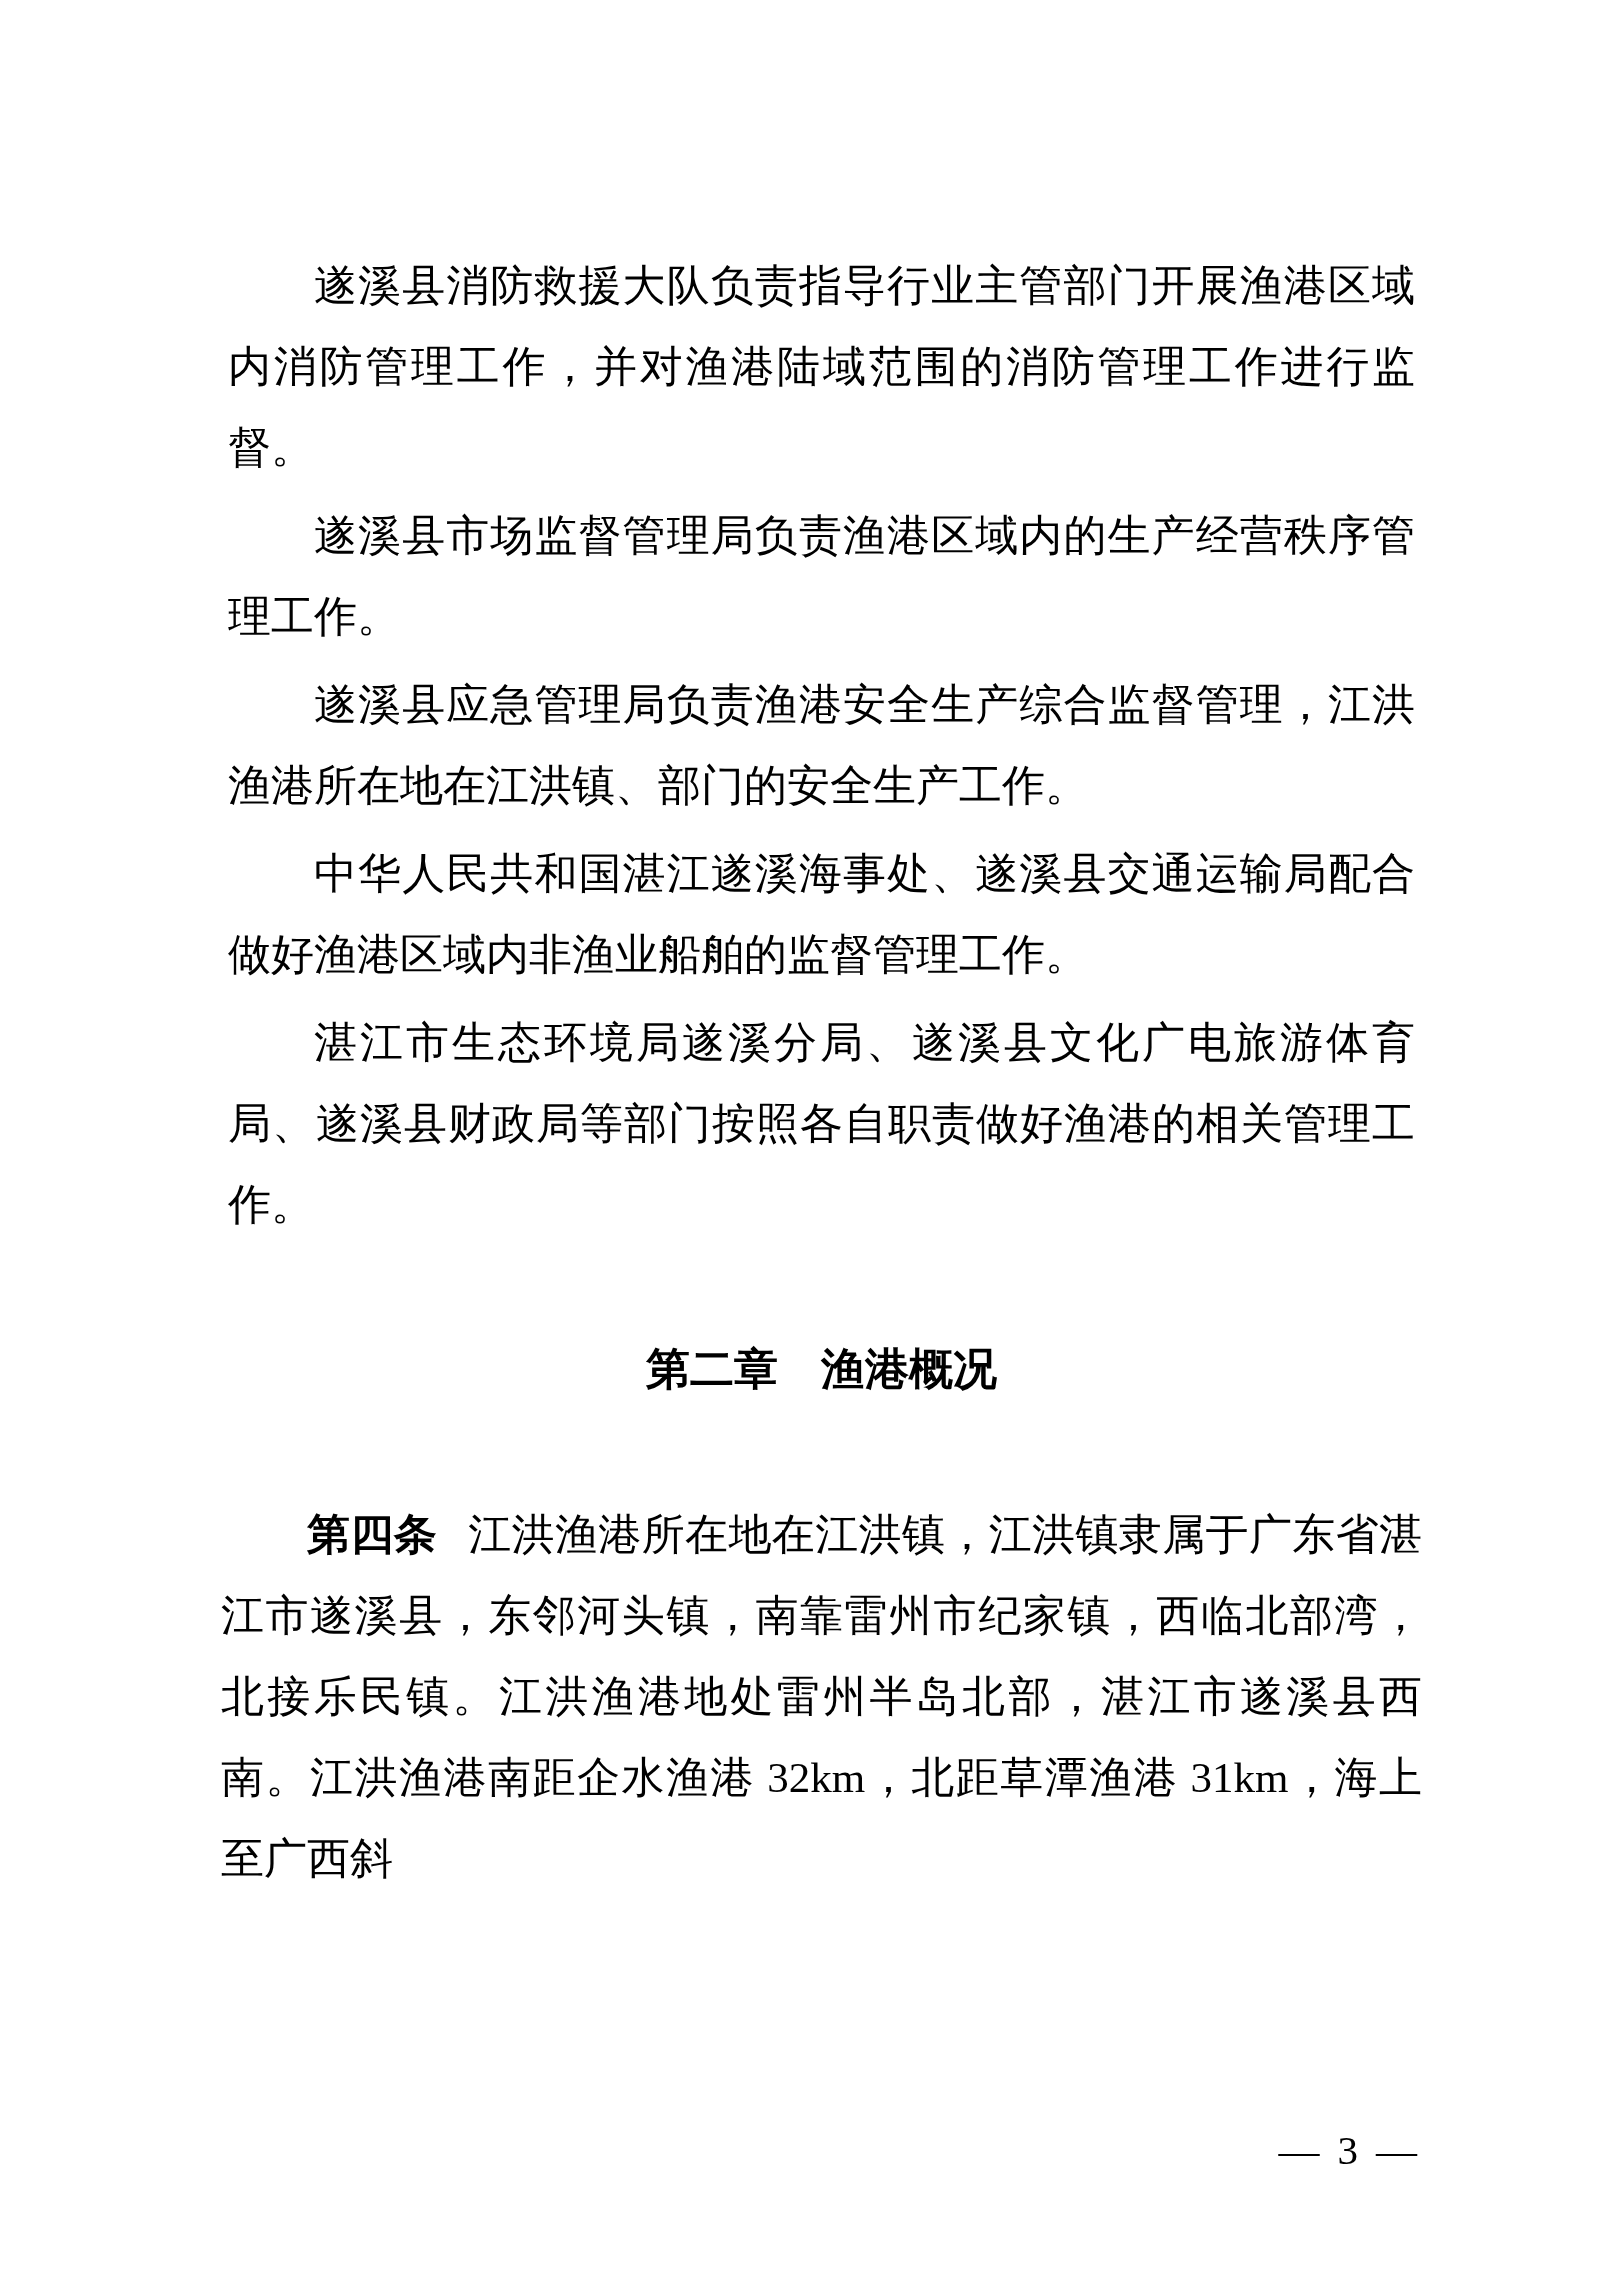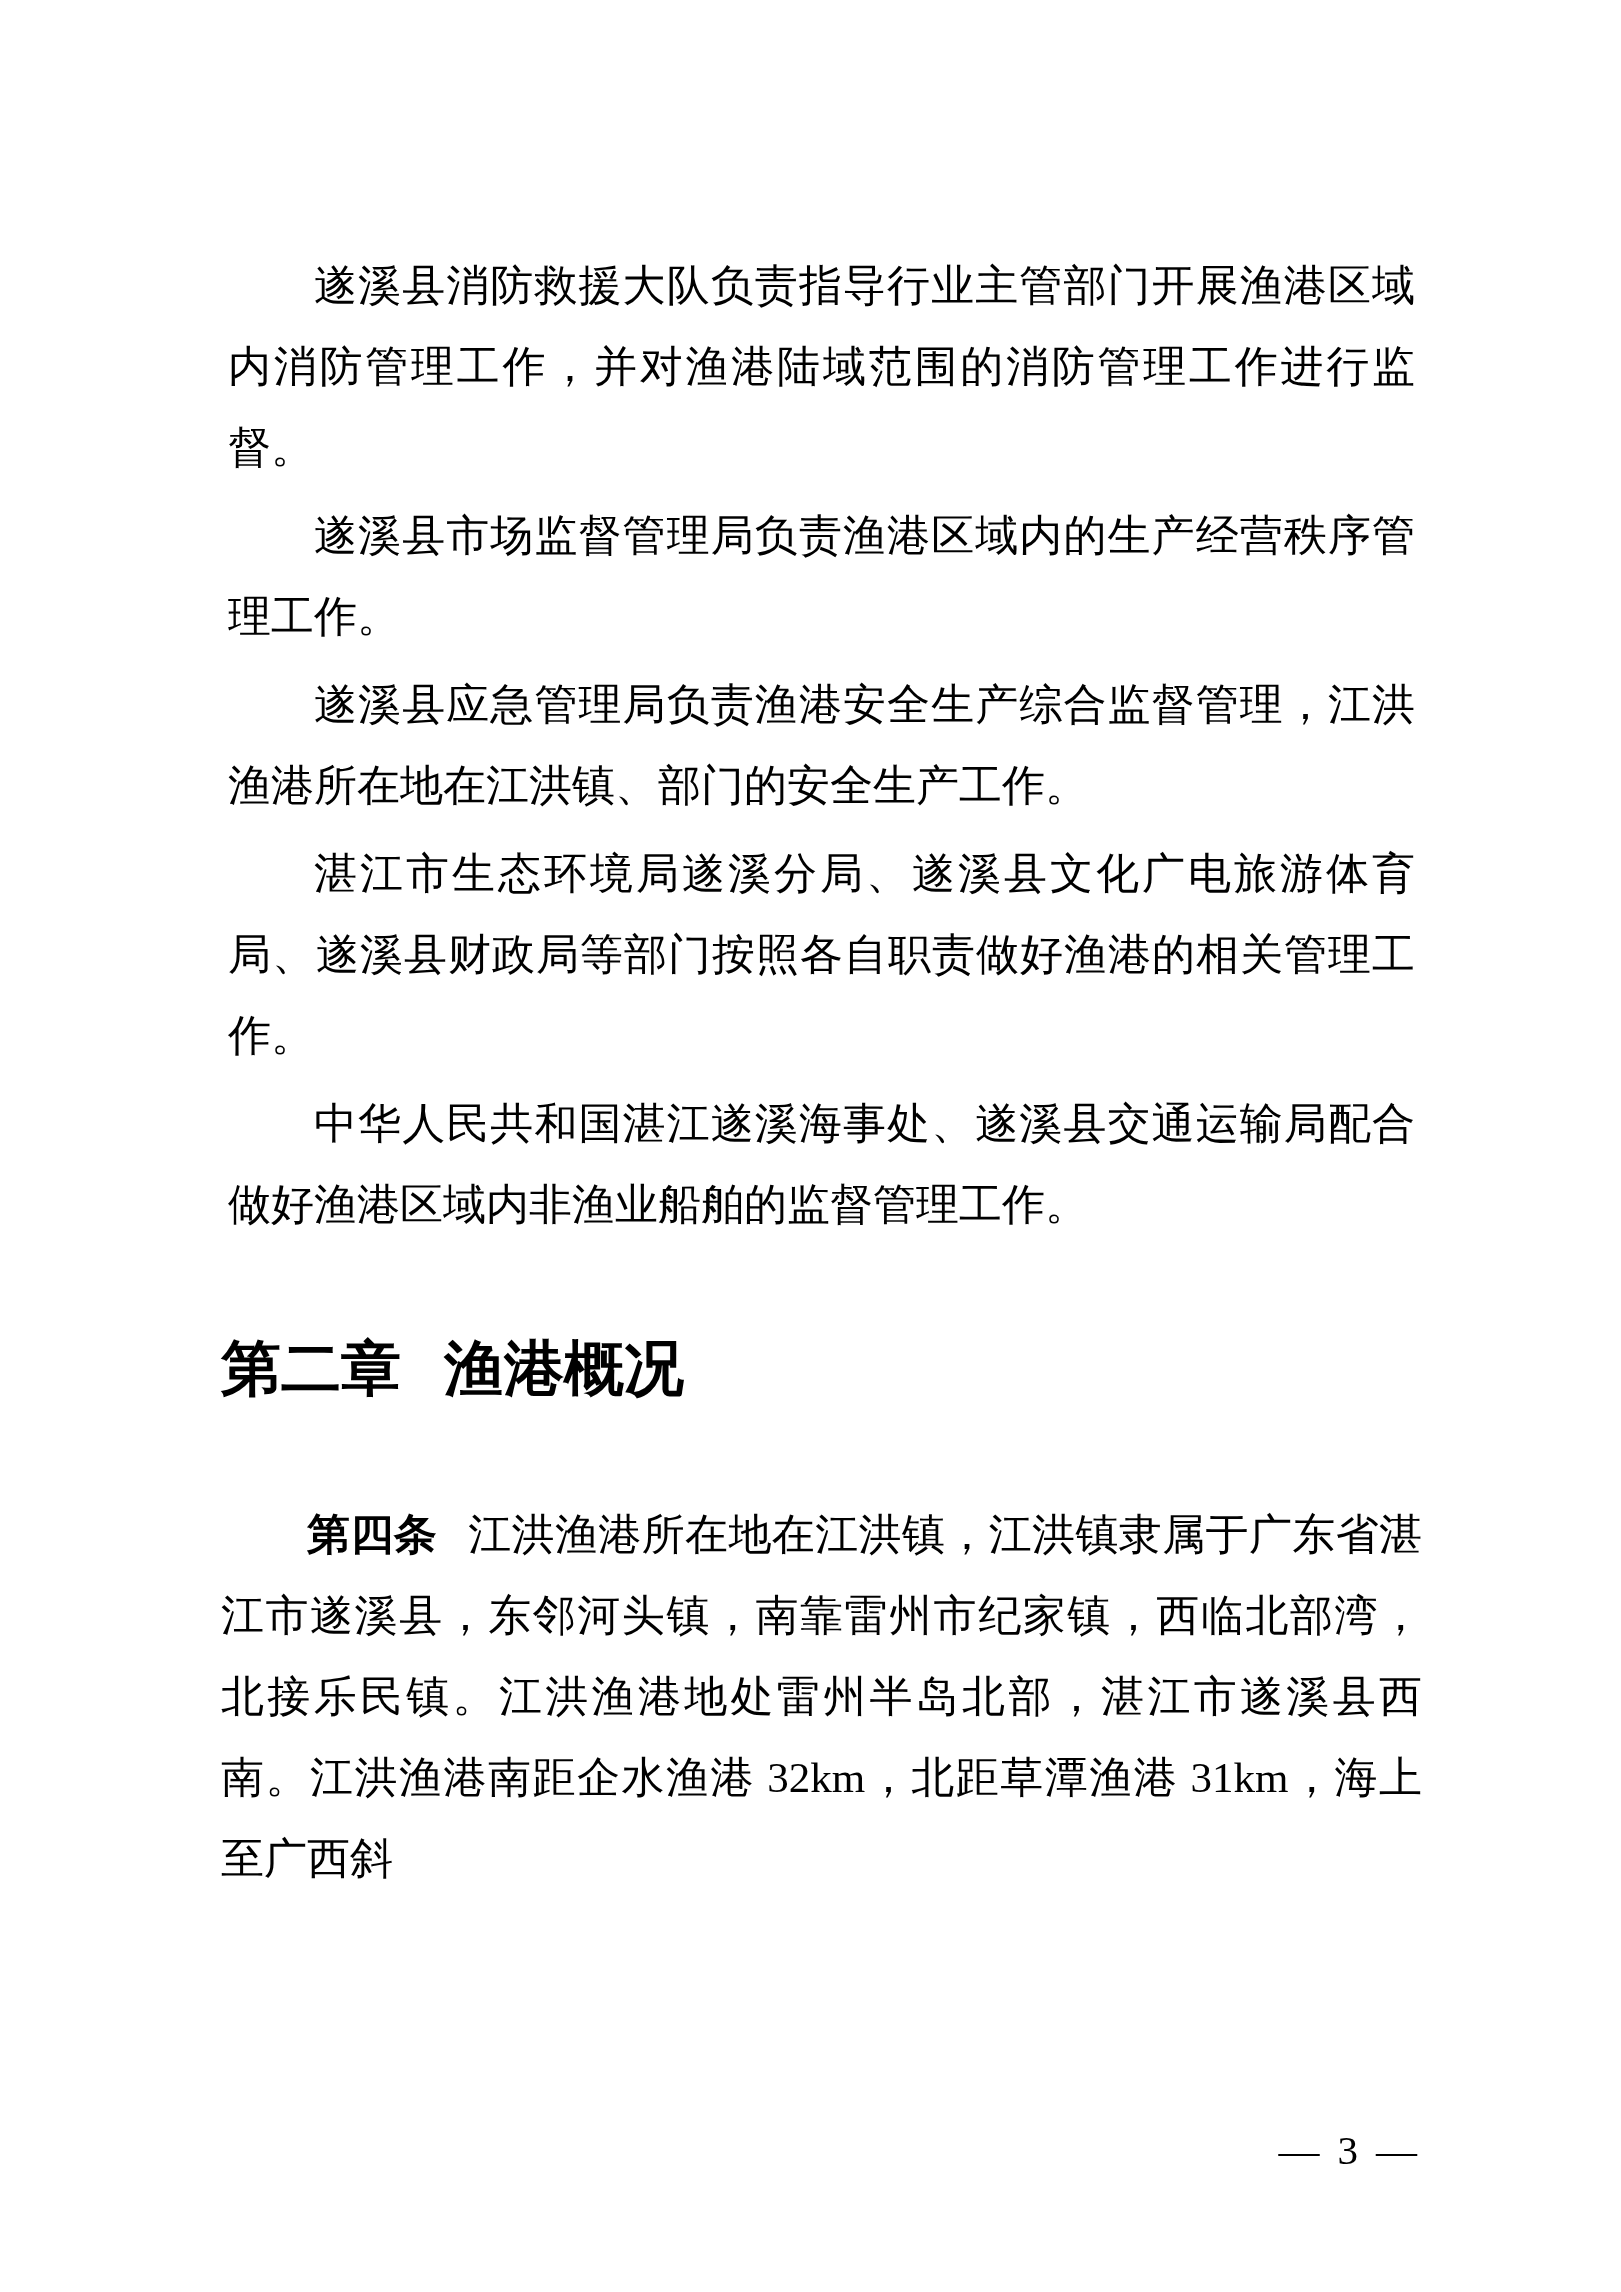--- a/index.html
+++ b/index.html
@@ -31,25 +31,25 @@
     line-height: 81px;
     text-align: justify;
   }
   p.para {
     margin: 7px;
     padding: 0;
     text-indent: 86px;
   }
   .chapter-heading {
     margin: 83px 0 0 0;
-    text-align: left;
+    text-align: center;
     text-indent: 0;
     font-family: "Liberation Sans", "DejaVu Sans", sans-serif;
     font-weight: bold;
-    font-size: 60px;
+    font-size: 44px;
     line-height: 81px;
   }
   .chapter-gap {
     display: inline-block;
     width: 43px;
   }
   p.article {
     margin: 85px 0 0 0;
     padding: 0;
     text-indent: 86px;
@@ -70,22 +70,22 @@
   }
 </style>
 </head>
 <body>
 
 <div class="page">
   <div class="content">
     <p class="para">遂溪县消防救援大队负责指导行业主管部门开展渔港区域内消防管理工作，并对渔港陆域范围的消防管理工作进行监督。</p>
     <p class="para">遂溪县市场监督管理局负责渔港区域内的生产经营秩序管理工作。</p>
     <p class="para">遂溪县应急管理局负责渔港安全生产综合监督管理，江洪渔港所在地在江洪镇、部门的安全生产工作。</p>
+    <p class="para">中华人民共和国湛江遂溪海事处、遂溪县交通运输局配合做好渔港区域内非渔业船舶的监督管理工作。</p>
     <p class="para">湛江市生态环境局遂溪分局、遂溪县文化广电旅游体育局、遂溪县财政局等部门按照各自职责做好渔港的相关管理工作。</p>
-    <p class="para">中华人民共和国湛江遂溪海事处、遂溪县交通运输局配合做好渔港区域内非渔业船舶的监督管理工作。</p>
 
     <div class="chapter-heading">
       <span>第二章</span><span class="chapter-gap"></span><span>渔港概况</span>
     </div>
 
     <p class="article">
       <span class="article-label">第四条</span><span>江洪渔港所在地在江洪镇，江洪镇隶属于广东省湛江市遂溪县，东邻河头镇，南靠雷州市纪家镇，西临北部湾，北接乐民镇。江洪渔港地处雷州半岛北部，湛江市遂溪县西南。江洪渔港南距企水渔港 32km，北距草潭渔港 31km，海上至广西斜</span>
     </p>
   </div>
 

